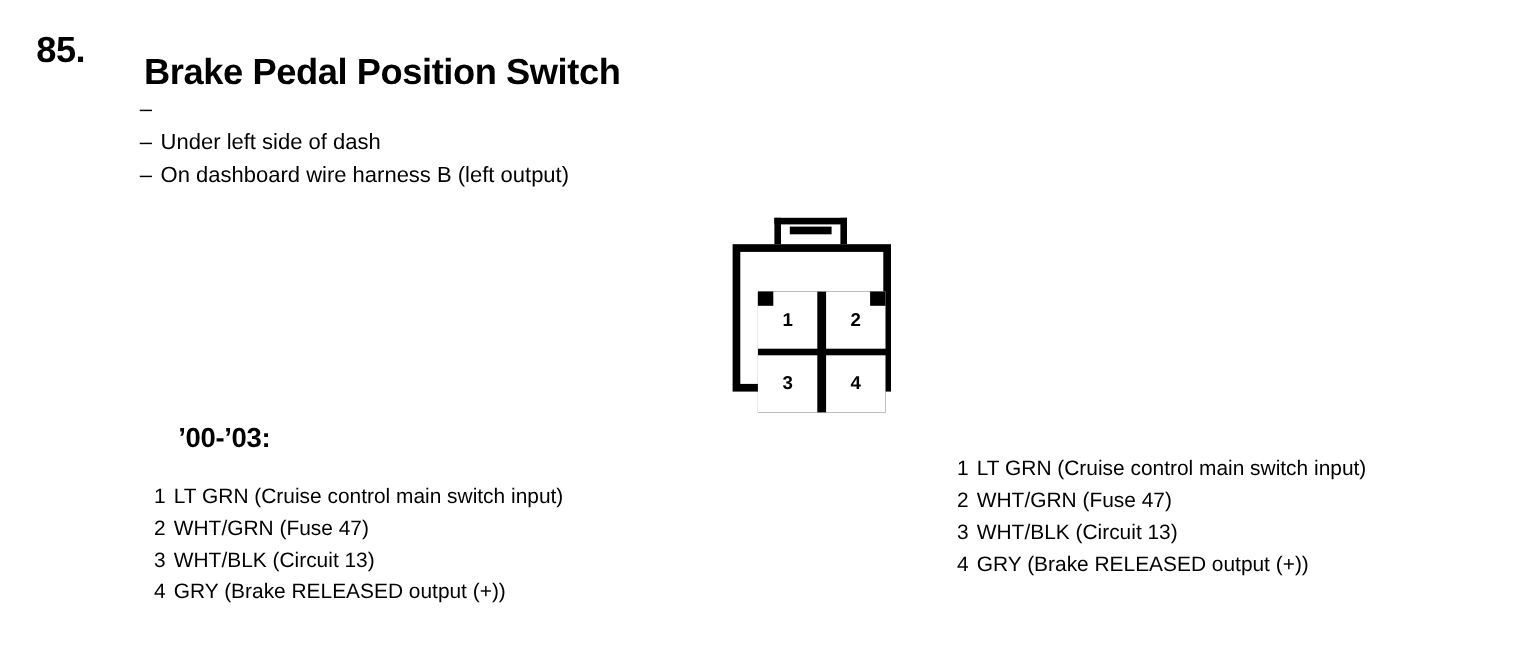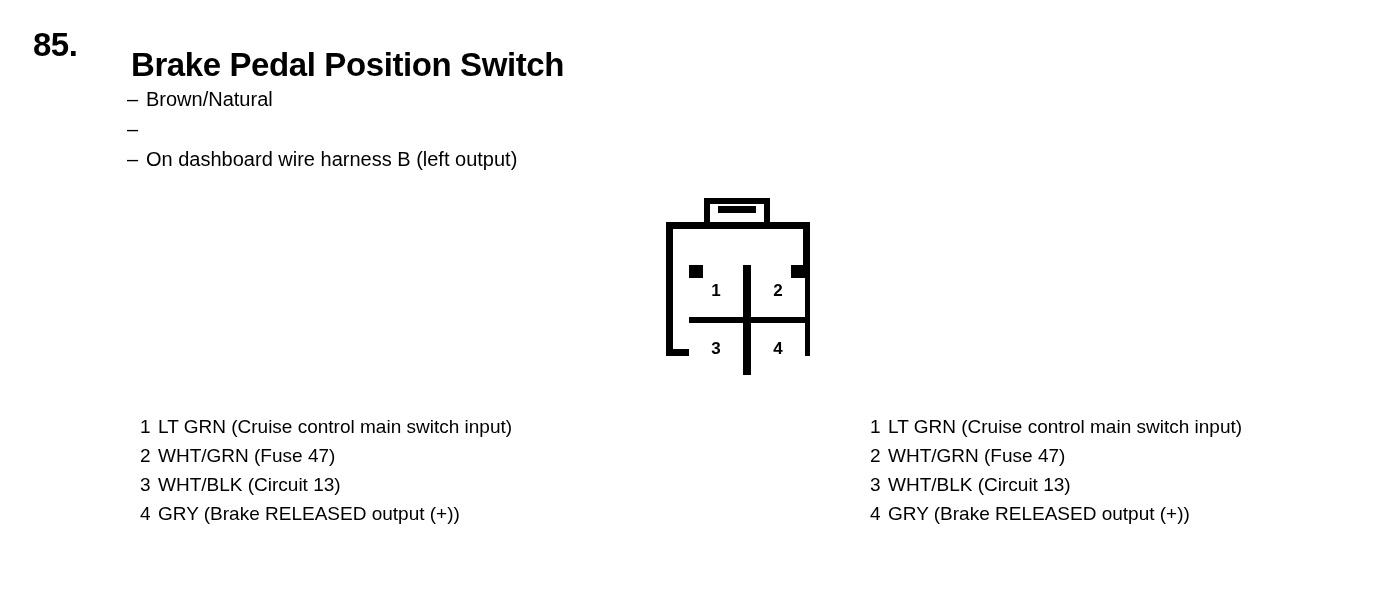--- a/index.html
+++ b/index.html
@@ -170,24 +170,24 @@
 </style>
 </head>
 <body>
 
 <div id="header-number">85.</div>
 <div id="header-title">Brake Pedal Position Switch</div>
 
 <ul id="bullet-list">
   <li>
     <span class="dash">–</span>
-    <span>Brown/Natural</span>
   </li>
   <li>
     <span class="dash">–</span>
+    <span>Under left side of dash</span>
   </li>
   <li>
     <span class="dash">–</span>
     <span>On dashboard wire harness B (left output)</span>
   </li>
 </ul>
 
 <div id="connector">
   <div id="latch-tab"></div>
   <div id="latch-slot"></div>
@@ -205,20 +205,21 @@
         <span class="num">3</span>
       </div>
       <div class="cavity" id="cavity-4">
         <span class="num">4</span>
       </div>
     </div>
   </div>
 </div>
 
 <div class="pin-column" id="column-left">
+  <div class="column-heading">’00-’03:</div>
   <ul class="pin-list">
     <li>
       <span class="pin-num">1</span>
       <span>LT GRN (Cruise control main switch input)</span>
     </li>
     <li>
       <span class="pin-num">2</span>
       <span>WHT/GRN (Fuse 47)</span>
     </li>
     <li>

